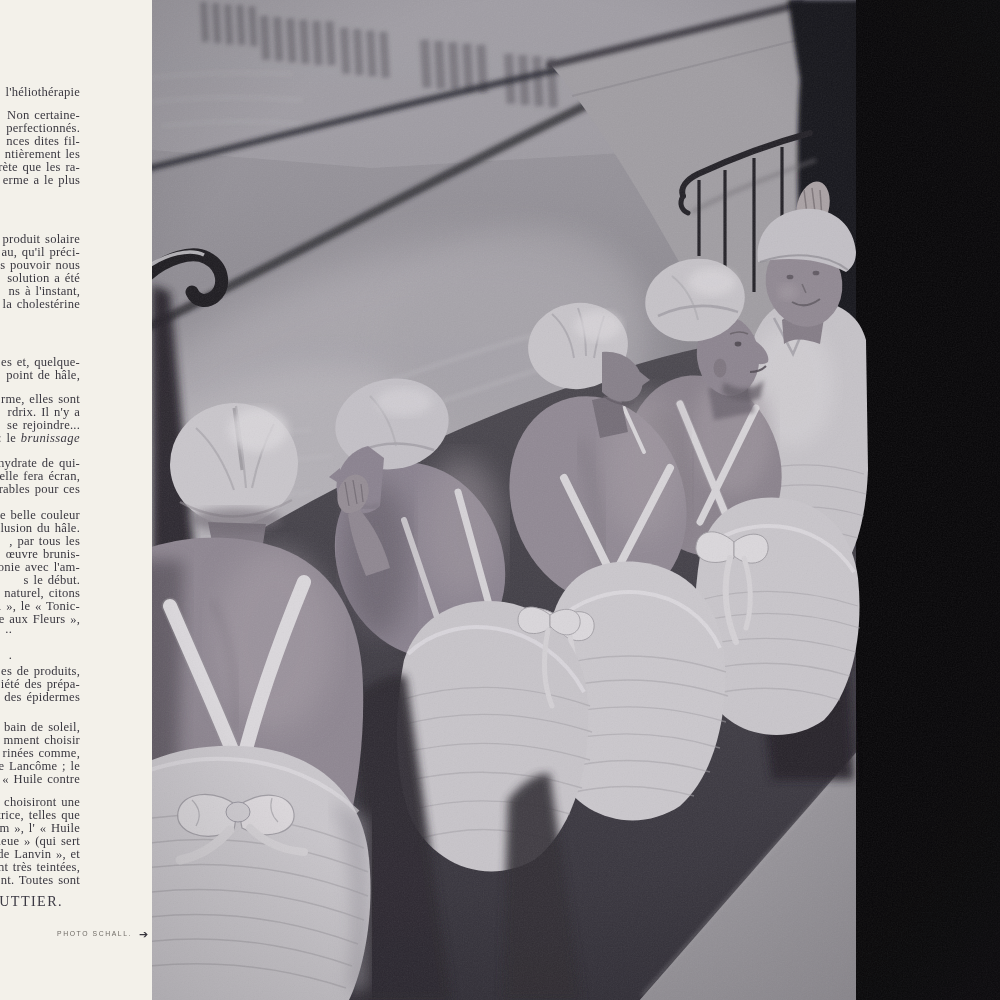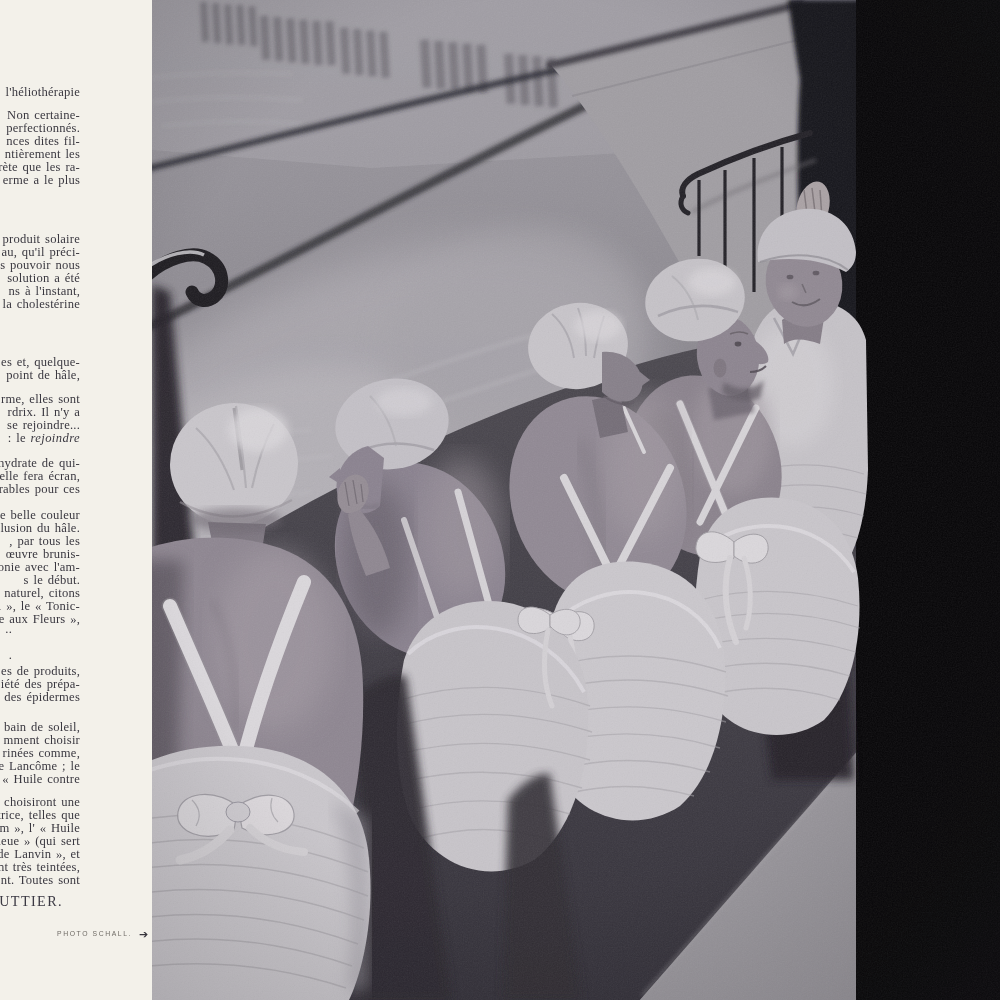--- a/index.html
+++ b/index.html
@@ -61,21 +61,21 @@
 
   <div class="para" style="top:356px">
     <div class="ln">es et, quelque-</div>
     <div class="ln">point de hâle,</div>
   </div>
 
   <div class="para" style="top:393px">
     <div class="ln">rme, elles sont</div>
     <div class="ln">rdrix. Il n'y a</div>
     <div class="ln">se rejoindre...</div>
-    <div class="ln"><span>: le </span><i>rejoindre</i></div>
+    <div class="ln"><span>: le </span><i>brunissage</i></div>
   </div>
 
   <div class="para" style="top:457px">
     <div class="ln">hydrate de qui-</div>
     <div class="ln">elle fera écran,</div>
     <div class="ln">rables pour ces</div>
   </div>
 
   <div class="para" style="top:509px">
     <div class="ln">e belle couleur</div>

